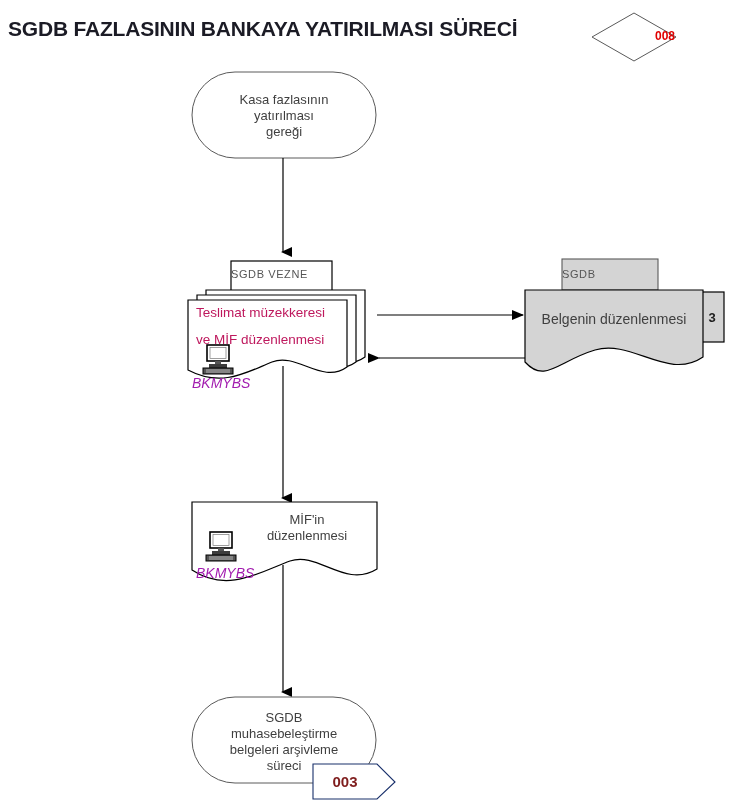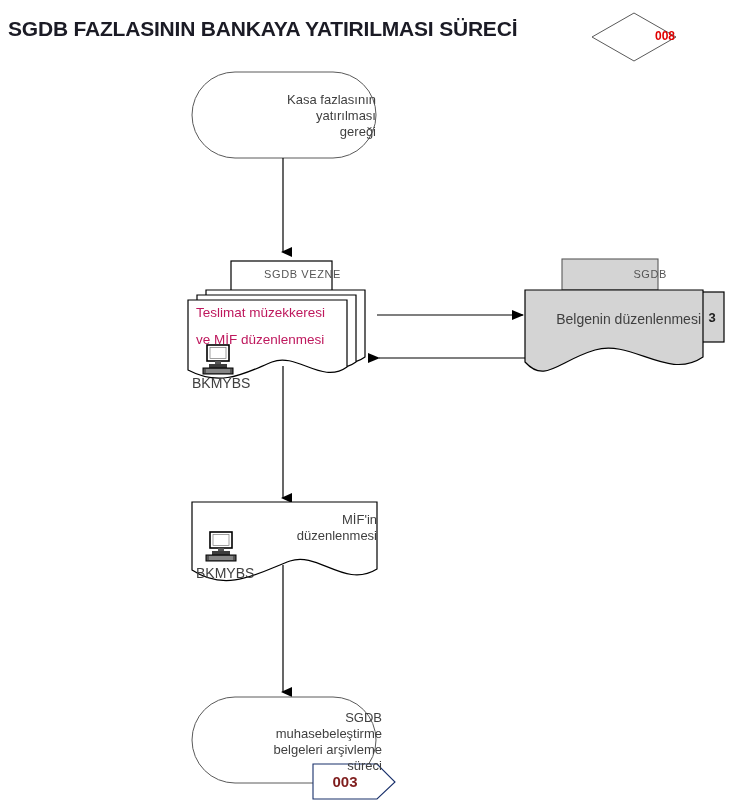--- a/index.html
+++ b/index.html
@@ -34,42 +34,42 @@
   }
   .ref-badge {
     position: absolute;
     font-size: 12px;
     font-weight: bold;
     color: #e00000;
     font-family: "Liberation Sans", "DejaVu Sans", sans-serif;
   }
   .node-text {
     position: absolute;
-    text-align: right;
+    text-align: center;
     color: #3f3f3f;
     font-size: 13px;
     line-height: 16px;
     font-family: "Liberation Sans", "DejaVu Sans", sans-serif;
     white-space: pre-line;
   }
   .lane-label {
     position: absolute;
-    text-align: right;
+    text-align: left;
     color: #555555;
     font-size: 11px;
     letter-spacing: 0.6px;
     font-family: "Liberation Sans", "DejaVu Sans", sans-serif;
-    padding-left: 9px;
   }
   .sys-label {
     position: absolute;
-    color: #404040;
+    color: #a21caf;
     font-size: 14px;
     font-family: "Liberation Sans", "DejaVu Sans", sans-serif;
     white-space: nowrap;
+    font-style: italic;
   }
   .tab-num {
     position: absolute;
     font-size: 13px;
     font-weight: bold;
     color: #1d1d1d;
     font-family: "Liberation Sans", "DejaVu Sans", sans-serif;
   }
   .exit-num {
     position: absolute;

